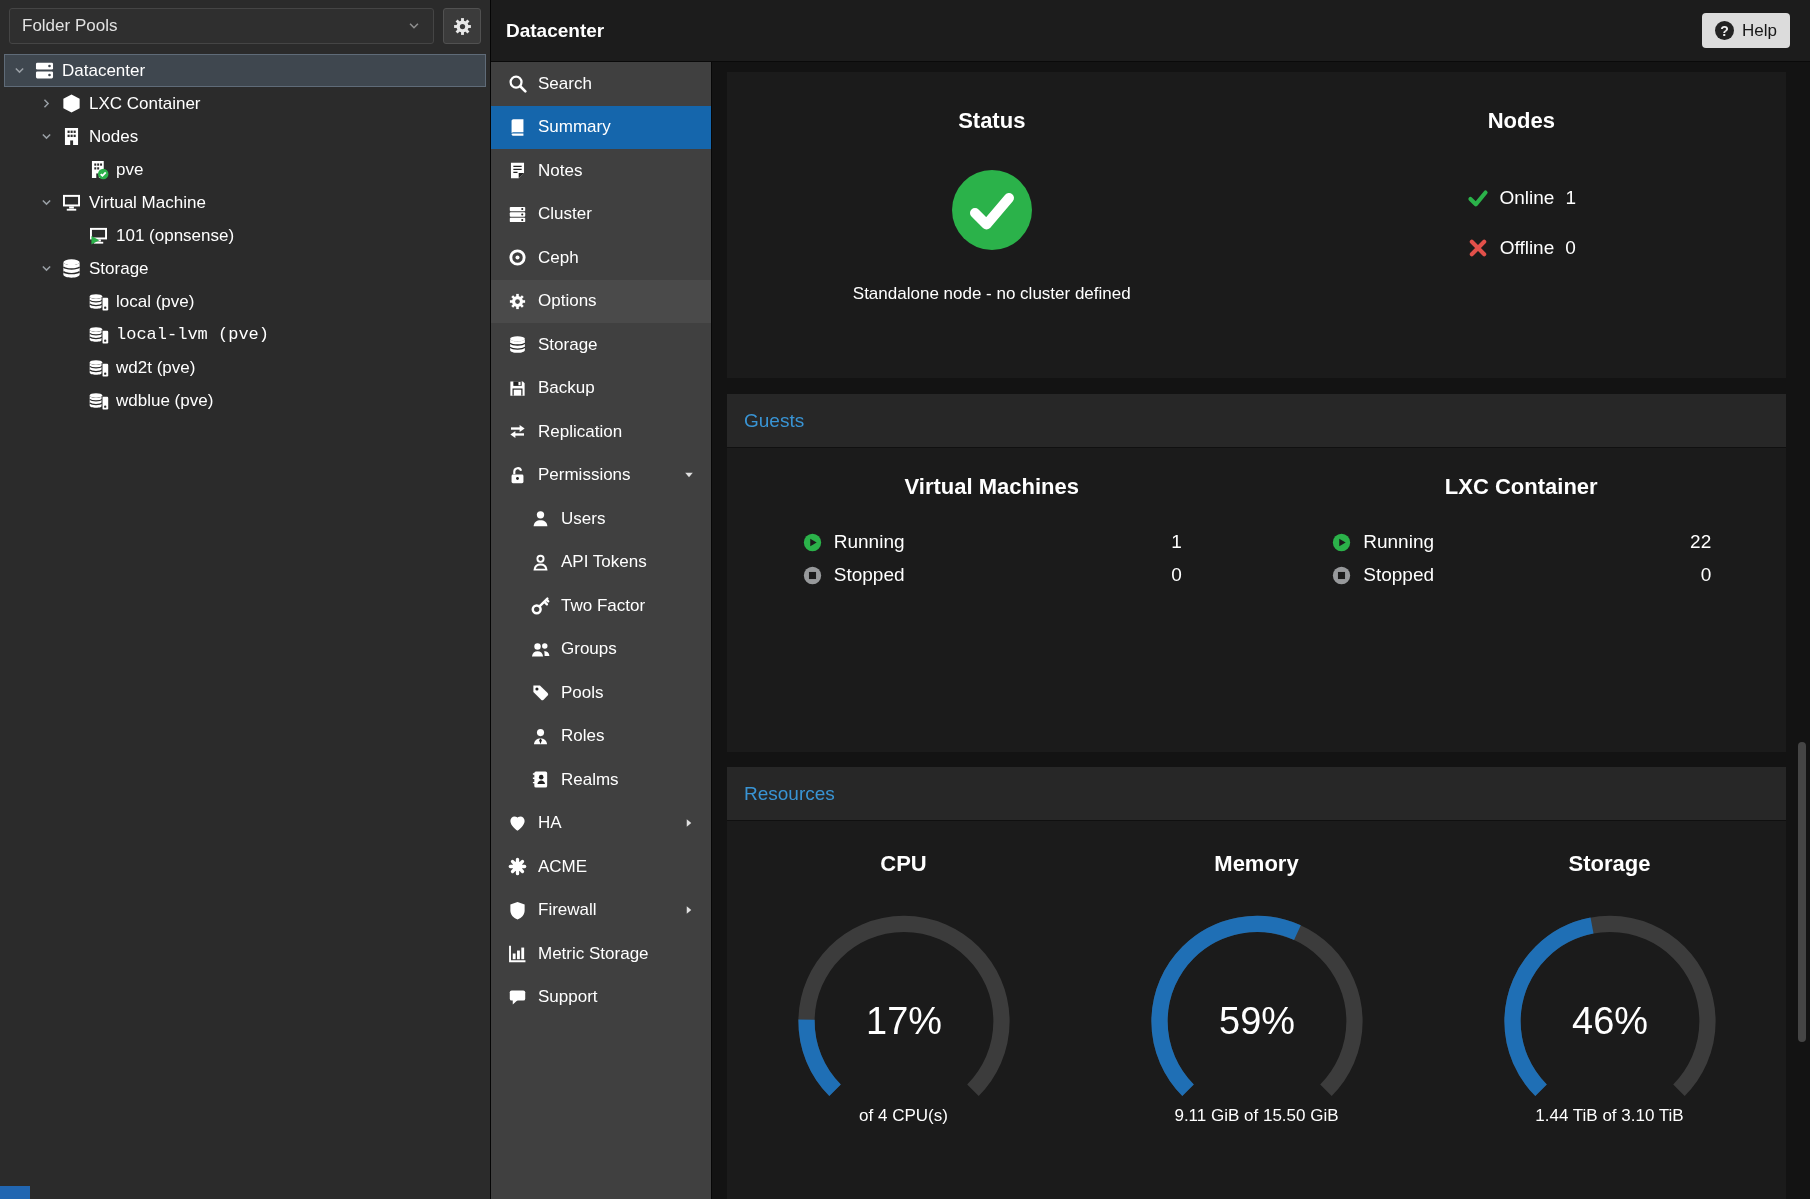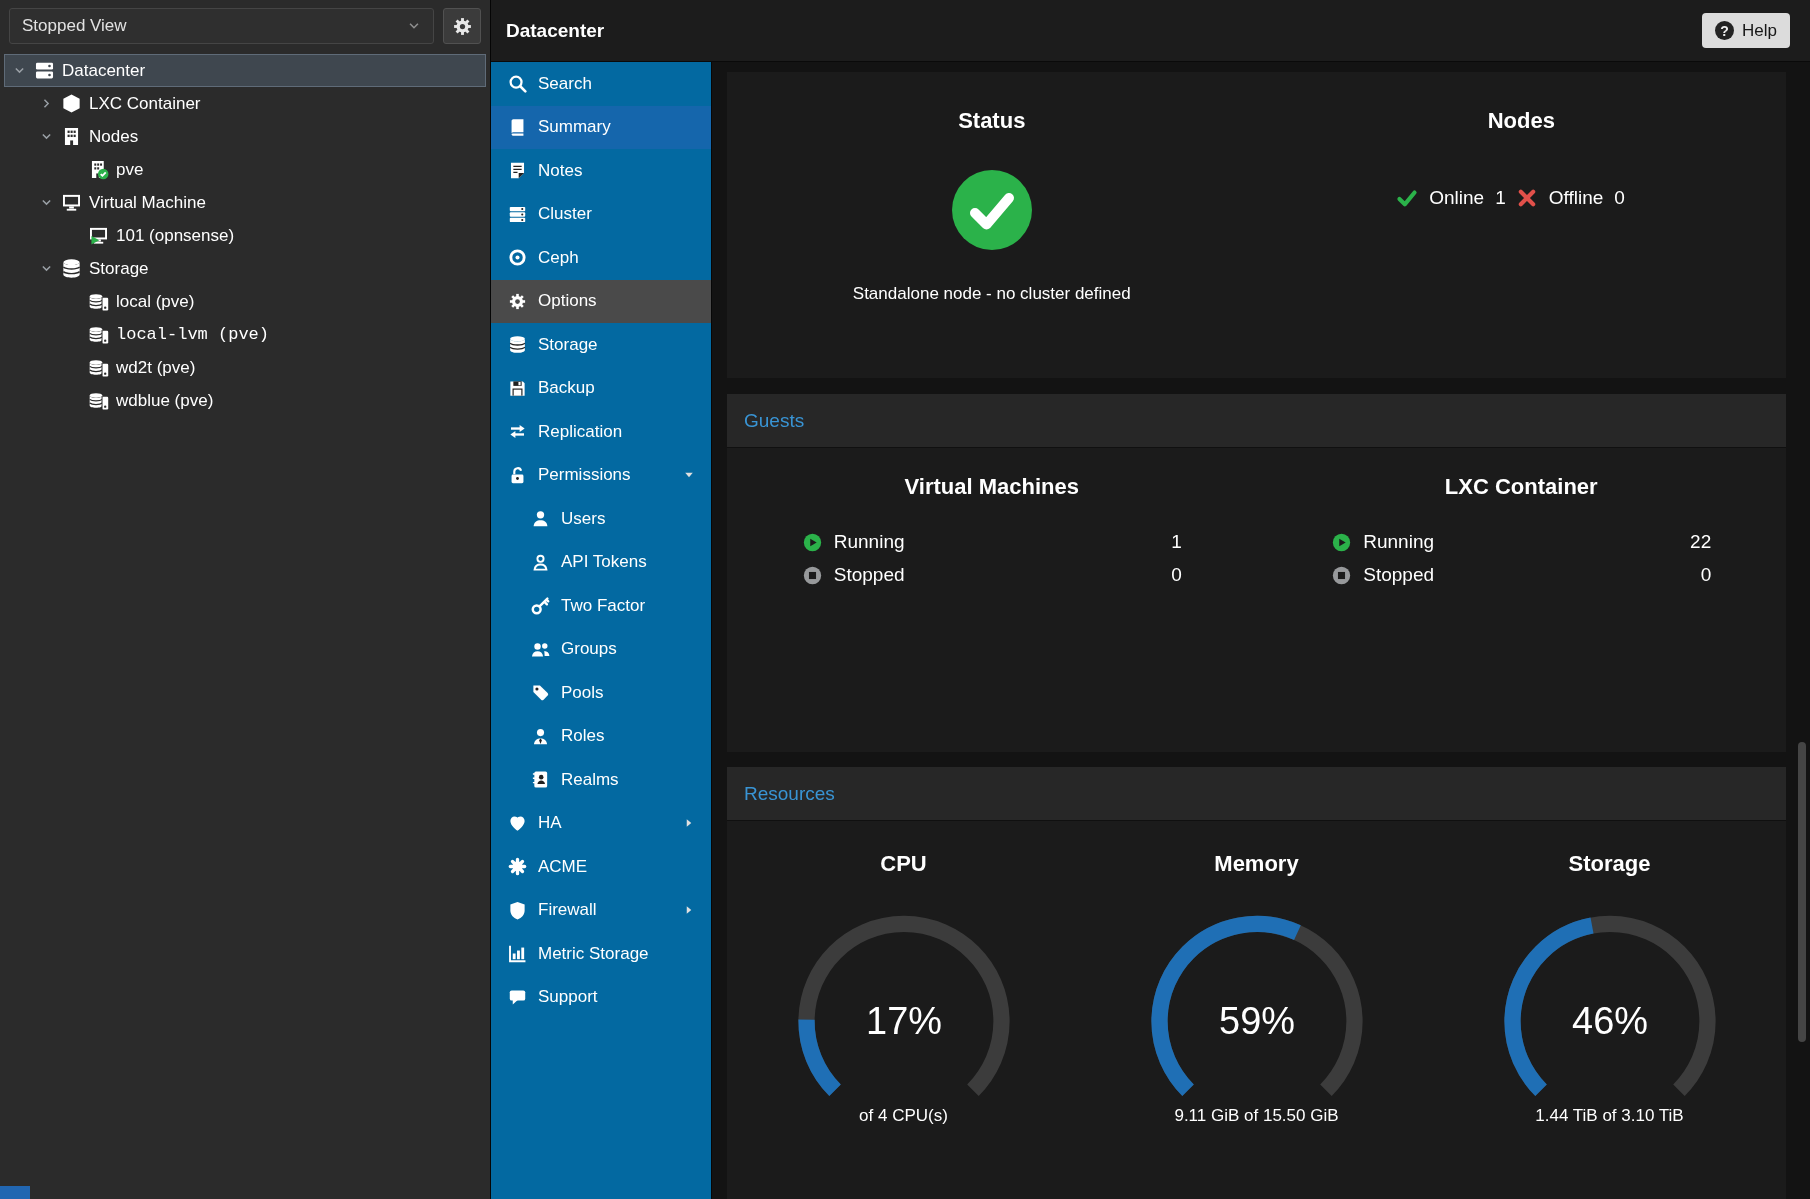--- a/index.html
+++ b/index.html
@@ -33,21 +33,21 @@
   .topbar { height: 62px; flex: none; background: #1c1c1c; display: flex; align-items: center; justify-content: space-between;
     padding: 0 20px 0 15px; border-bottom: 1px solid #0a0a0a; }
   .topbar h1 { font-size: 19px; font-weight: bold; }
   .help-btn { display: flex; align-items: center; gap: 8px; background: #dcdcdc; color: #171717; border: none; border-radius: 4px;
     height: 35px; padding: 0 13px; font-size: 17px; font-family: inherit; cursor: pointer; }
   .help-q { width: 19px; height: 19px; border-radius: 50%; background: #232323; color: #efefef;
     display: flex; align-items: center; justify-content: center; font-size: 14px; font-weight: bold; }
   .right-body { flex: 1; display: flex; min-height: 0; position: relative; }
 
   
-  .menu { width: 221px; flex: none; background: #0369a1; border-right: 1px solid #070707; overflow: hidden; --cut:#212121; }
+  .menu { width: 221px; flex: none; background: #404040; border-right: 1px solid #070707; overflow: hidden; --cut:#212121; }
   .menu-item { height: 43.5px; display: flex; align-items: center; gap: 11px; padding: 0 16px 0 17px; cursor: pointer; white-space: nowrap; }
   .menu-item.sub { padding-left: 40px; }
   .menu-item.selected { background: #1566ac; text-align: center; --cut:#1566ac; }
   .menu-item.highlight { background: #4a4a4a; --cut:#4a4a4a; }
   .menu-item .icon.menu-ic { width: 19px; height: 19px; }
   .menu-item .icon.arrow { margin-left: auto; width: 12px; height: 12px; color: #e0e0e0; }
 
   
   .content { flex: 1; min-width: 0; display: flex; flex-direction: column; overflow: hidden;
     background: #131313; padding: 10px 24px 0 15px; --panel:#1b1b1b; --cut:#1b1b1b; }
@@ -56,21 +56,21 @@
     display: flex; align-items: center; padding: 0 17px; color: #3994d4; font-size: 19px; flex: none; }
   .panel.health { margin-bottom: 16px; }
   .panel.guests { margin-bottom: 15px; }
   .panel.resources { flex: 1; display: flex; flex-direction: column; min-height: 0; }
 
   .health-body { height: 306px; display: flex; }
   .h-col { flex: 1; display: flex; flex-direction: column; align-items: center; padding-top: 36px; }
   .h-heading { font-size: 22px; font-weight: bold; line-height: 26px; }
   .big-check { margin-top: 34px; }
   .h-msg { margin-top: 32px; font-size: 17px; line-height: 20px; }
-  .nodes-rows { margin-top: 44px; width: 250px; display: flex; flex-direction: row; gap: 10px; align-items: center; }
+  .nodes-rows { margin-top: 44px; width: 250px; display: flex; flex-direction: column; gap: 10px; align-items: center; }
   .n-row { display: flex; align-items: center; gap: 11px; font-size: 19px; height: 40px; }
   .n-row .icon { width: 22px; height: 22px; }
   .n-row .val { margin-left: auto; }
   .ok { color: #2bb24a; }
   .err { color: #e2504a; }
 
   .guests-body { height: 304px; display: flex; }
   .g-col { flex: 1; display: flex; flex-direction: column; align-items: center; padding-top: 26px; }
   .g-rows { margin-top: 28px; width: 380px; display: flex; flex-direction: column; gap: 5px; }
   .g-row { display: flex; align-items: center; gap: 11px; font-size: 19px; height: 28px; }
@@ -298,21 +298,21 @@
     <symbol id="i-stop-circle" viewBox="0 0 16 16">
         <circle cx="8" cy="8" r="6.6"></circle>
         <rect x="5.3" y="5.3" width="5.4" height="5.4" fill="var(--panel,#1b1b1b)"></rect>
       </symbol>
   </defs>
 </svg>
 
 <aside class="tree-panel">
   <div class="tree-toolbar">
     <div class="view-select">
-      <span>Stopped View</span>
+      <span>Folder Pools</span>
       <svg class="icon" viewBox="0 0 16 16">
           <use href="#i-caret-down"></use>
         </svg>
     </div>
     <button class="gear-btn">
       <svg class="icon" viewBox="0 0 16 16">
           <use href="#i-gear"></use>
         </svg>
     </button>
   </div>

